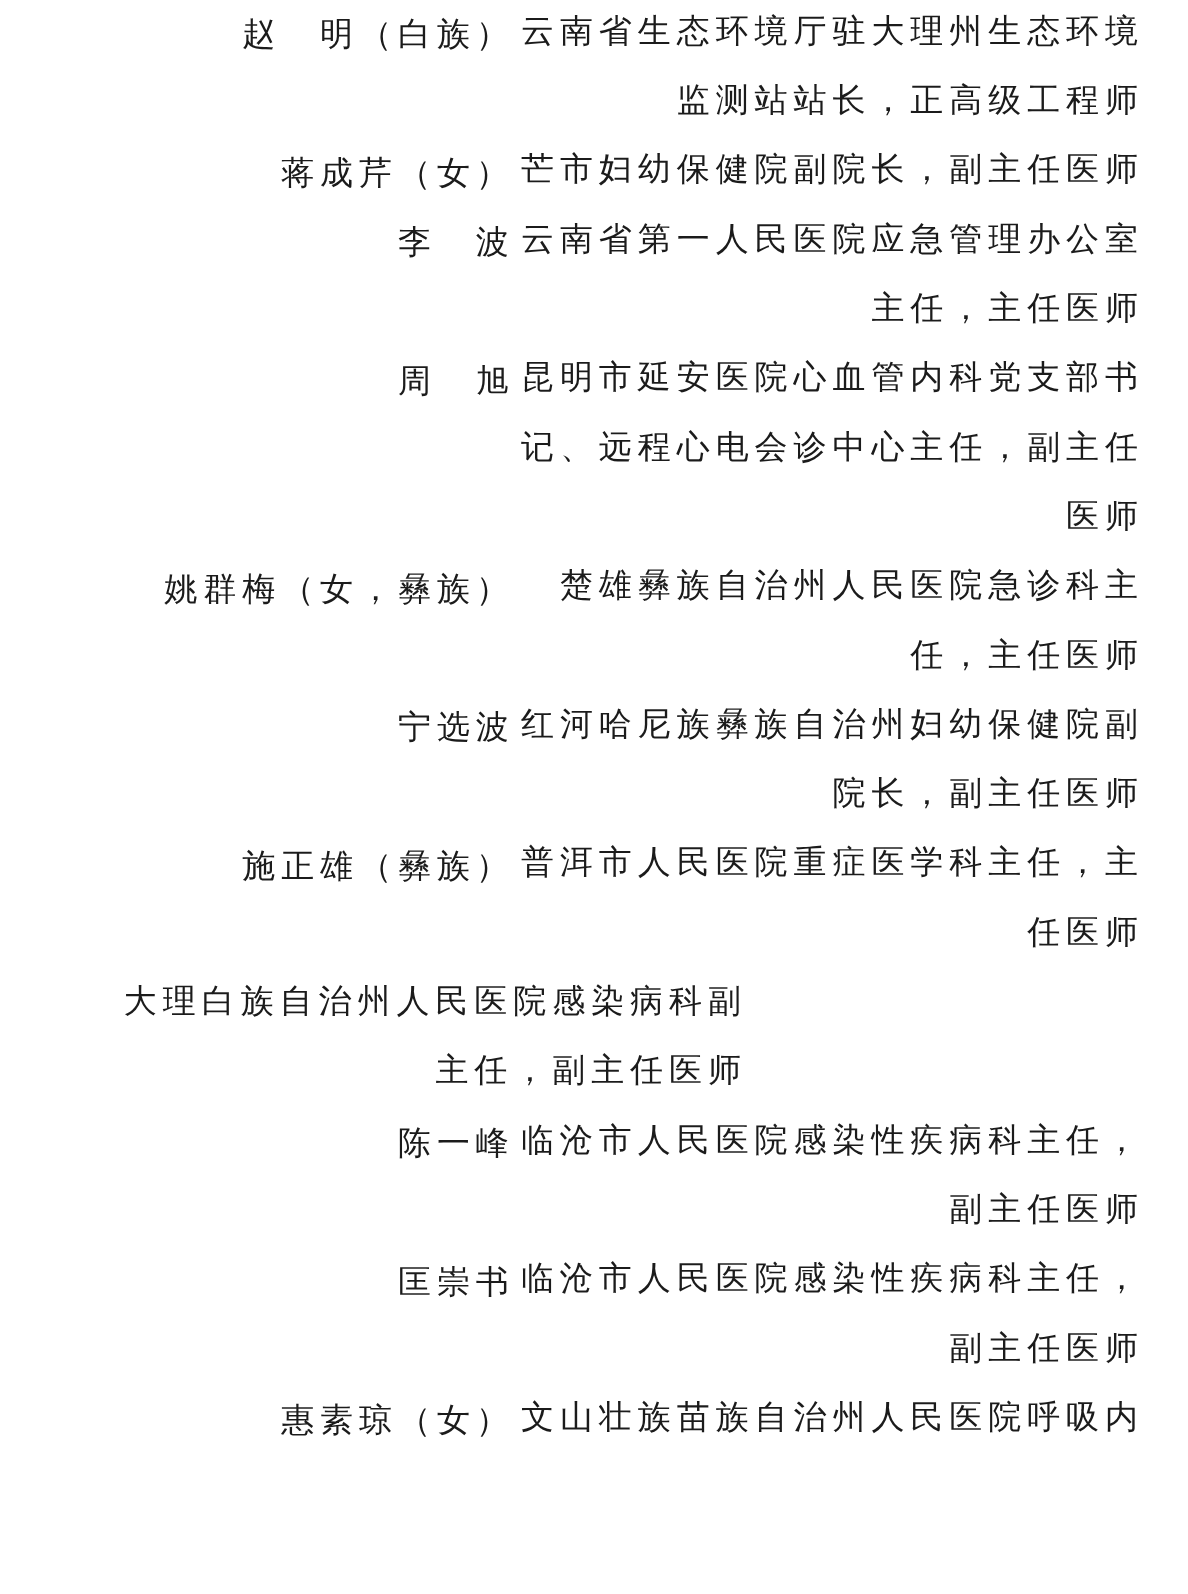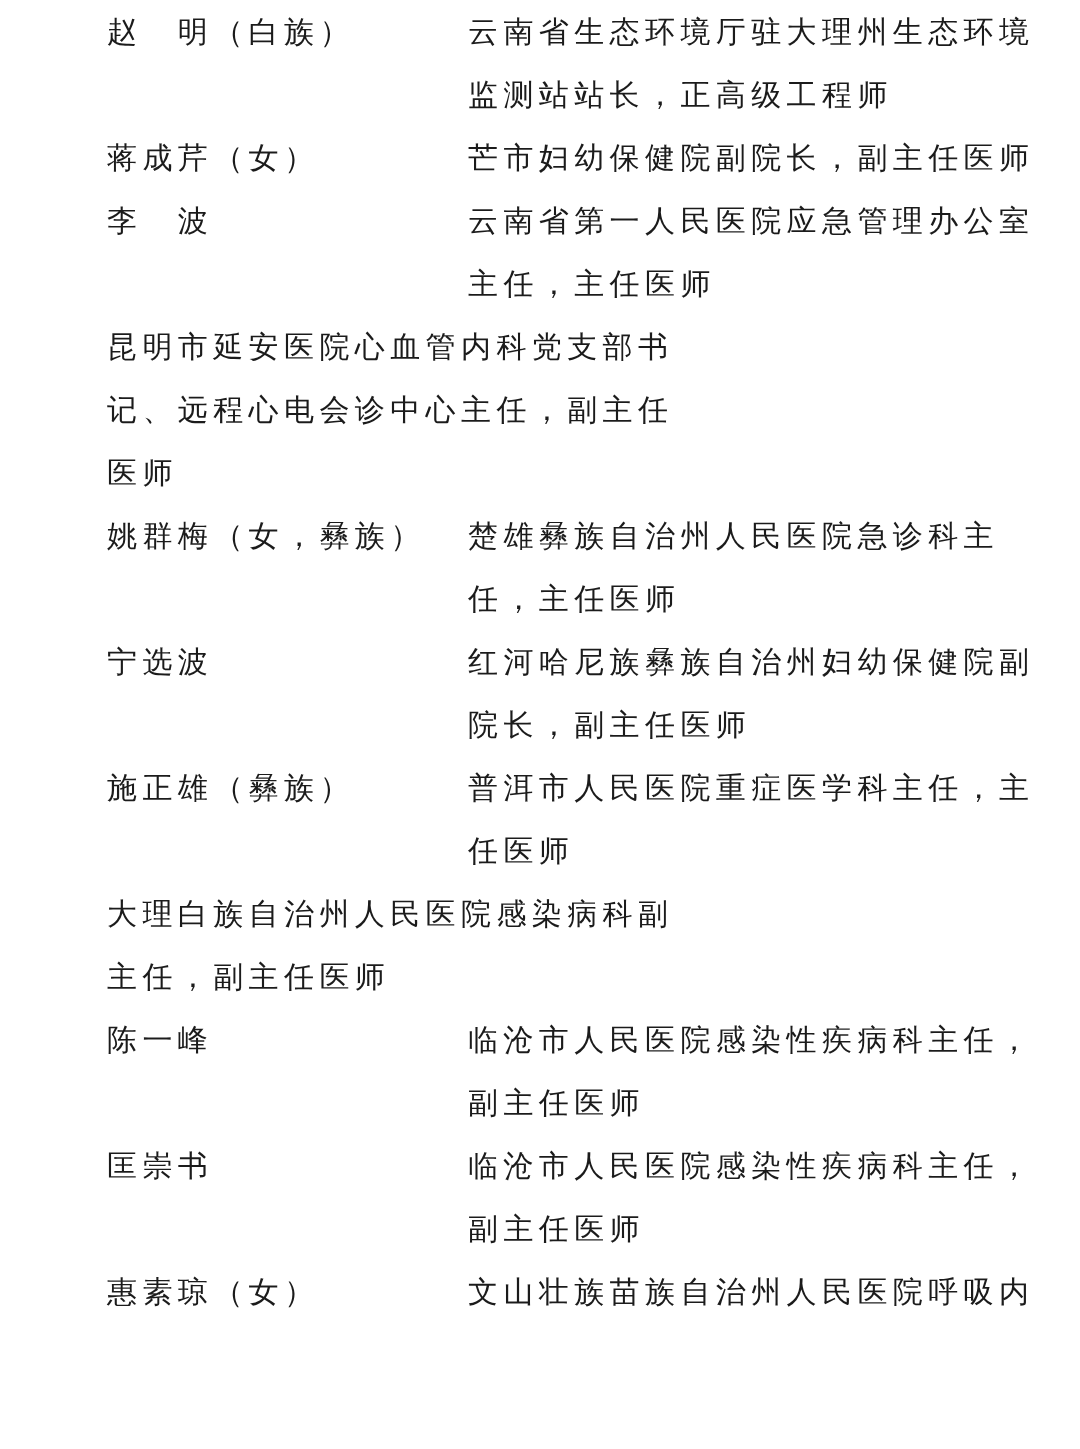--- a/index.html
+++ b/index.html
@@ -22,31 +22,33 @@
     color: #1b1b1b;
   }
   .roster {
     font-size: 30px;
     line-height: 63px;
     letter-spacing: 5.4px;
   }
   .row {
     display: flex;
     align-items: flex-start;
+    text-align: right;
   }
   .name {
     flex: 0 0 361px;
     width: 361px;
     white-space: pre-wrap;
   }
   .desc {
     flex: 0 0 572px;
     width: 572px;
     line-break: strict;
     overflow-wrap: break-word;
+    font-family: Liberation Mono, monospace;
   }
 </style>
 </head>
 <body>
 
 <main class="page">
   <div class="roster" id="roster-list">
   <div class="row">
     <div class="name">赵　明（白族）</div>
     <div class="desc">云南省生态环境厅驻大理州生态环境监测站站长，正高级工程师</div>
@@ -57,20 +59,21 @@
     <div class="desc">芒市妇幼保健院副院长，副主任医师</div>
   </div>
 
   <div class="row">
     <div class="name">李　波</div>
     <div class="desc">云南省第一人民医院应急管理办公室主任，主任医师</div>
   </div>
 
 
   <div class="row">
+    <div class="name">周　旭</div>
     <div class="desc">昆明市延安医院心血管内科党支部书记、远程心电会诊中心主任，副主任医师</div>
   </div>
 
   <div class="row">
     <div class="name">姚群梅（女，彝族）</div>
     <div class="desc">楚雄彝族自治州人民医院急诊科主任，主任医师</div>
   </div>
 
   <div class="row">
     <div class="name">宁选波</div>

